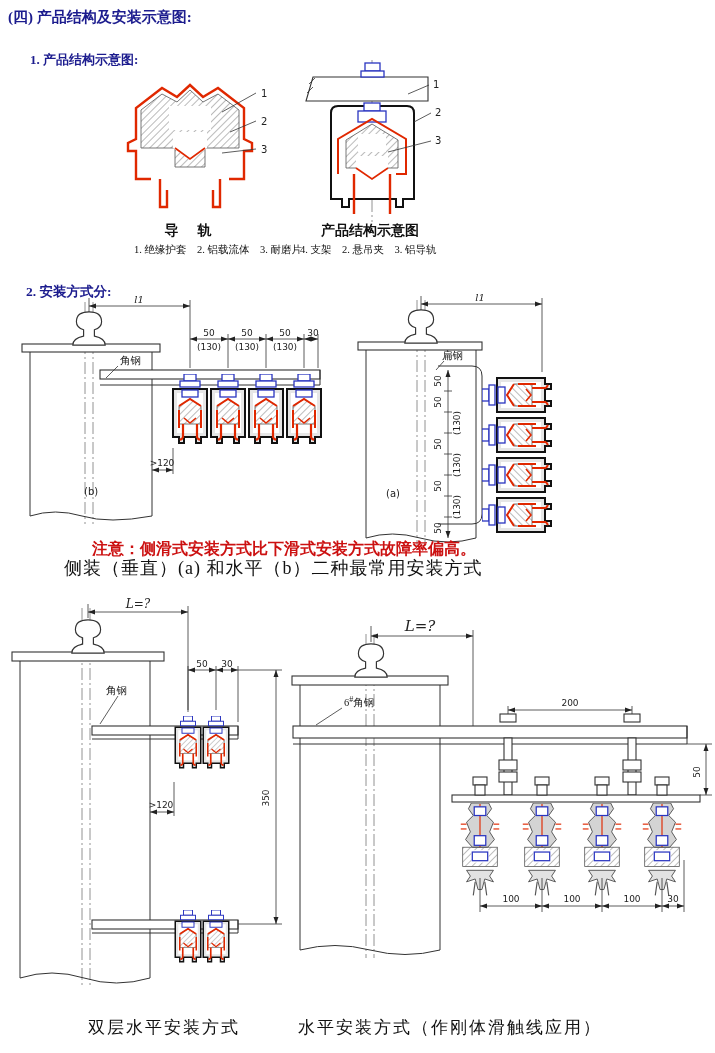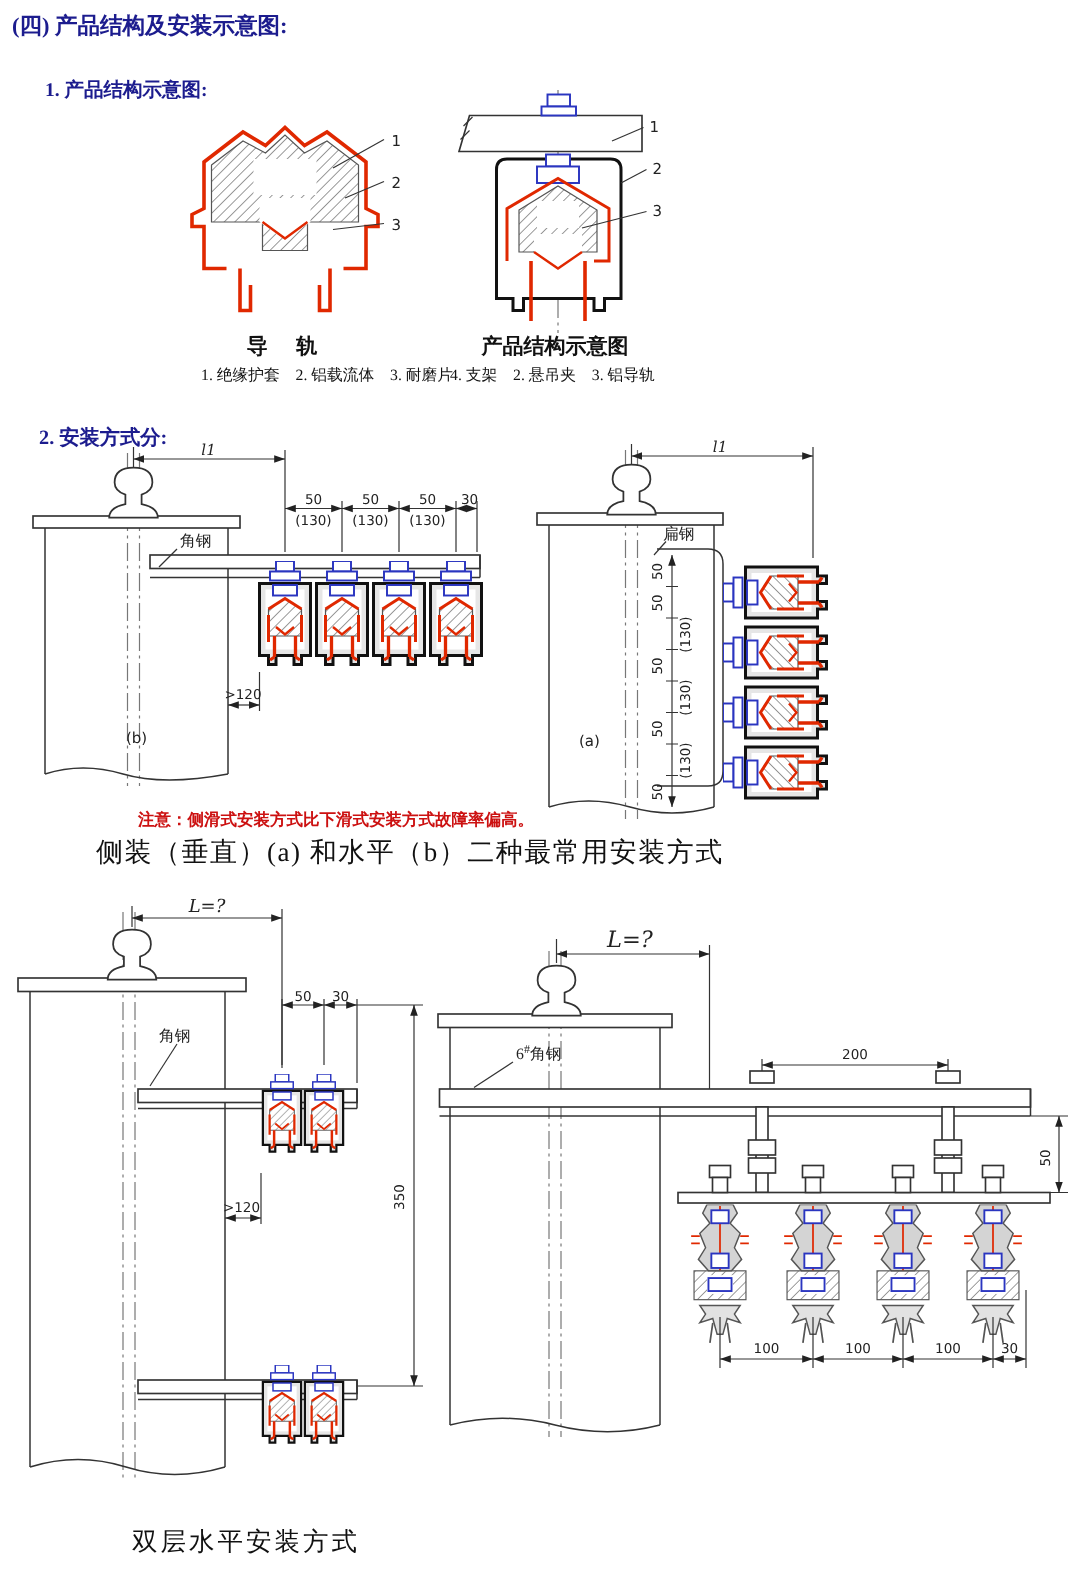--- a/index.html
+++ b/index.html
@@ -7,21 +7,21 @@
     --drawing-red:#e02800; --bolt-blue:#2a35c0;
   }
   html,body{margin:0;padding:0;background:#fff;}
   #page{position:relative;width:715px;height:1053px;background:#fff;overflow:hidden;
         font-family:"Liberation Serif", serif;color:#111;}
   .abs{position:absolute;}
   .heading{font-size:15px;font-weight:bold;color:var(--heading-navy);white-space:pre;}
   .subitem{font-size:13px;font-weight:bold;color:var(--heading-navy);white-space:pre;margin-top:15px;}
   .cap{font-size:14px;font-weight:bold;color:#111;text-align:center;white-space:pre;}
   .legend{font-size:10.5px;color:#111;white-space:pre;}
-  .note{font-size:11px;font-weight:bold;color:var(--note-red);white-space:pre;}
+  .note{font-size:16px;font-weight:bold;color:var(--note-red);white-space:pre;}
   .maincap{font-size:18px;color:#111;white-space:pre;letter-spacing:1px;}
   .botcap{font-size:17px;color:#111;white-space:pre;letter-spacing:2px;}
   svg{position:absolute;left:0;top:0;}
   .ln{stroke:#333;stroke-width:1;fill:none;}
   .lnt{stroke:#333;stroke-width:0.8;fill:none;}
   .wf{fill:#fff;stroke:#333;stroke-width:1.1;}
   .red{stroke:var(--drawing-red,#e02800);fill:none;stroke-width:2.4;}
   .redthin{stroke:var(--drawing-red,#e02800);fill:none;stroke-width:1.6;}
   .blue{fill:#fff;stroke:var(--bolt-blue,#2a35c0);stroke-width:1.3;}
   .cl{stroke:#777;stroke-width:0.8;stroke-dasharray:12 3 2 3;fill:none;}
@@ -293,13 +293,14 @@
   <div class="abs cap" style="left:290px;top:222px;width:160px;">产品结构示意图</div>
   <div class="abs legend" style="left:104px;top:243px;margin-left:30px;">1. 绝缘护套    2. 铝载流体    3. 耐磨片</div>
   <div class="abs legend" style="left:300px;top:243px;">4. 支架    2. 悬吊夹    3. 铝导轨</div>
 
   <div class="abs subitem" style="left:26px;top:268px;font-size:13.5px;">2. 安装方式分:</div>
 
   <div class="abs note" style="left:92px;top:539px;">注意：侧滑式安装方式比下滑式安装方式故障率偏高。</div>
   <div class="abs botcap" style="left:88px;top:1016px;">双层水平安装方式</div>
 
   <div class="abs maincap" style="left:64px;top:556px;">侧装（垂直）(a) 和水平（b）二种最常用安装方式</div>
+  <div class="abs botcap" style="left:298px;top:1016px;">水平安装方式（作刚体滑触线应用）</div>
 </div>
 
 </body></html>

